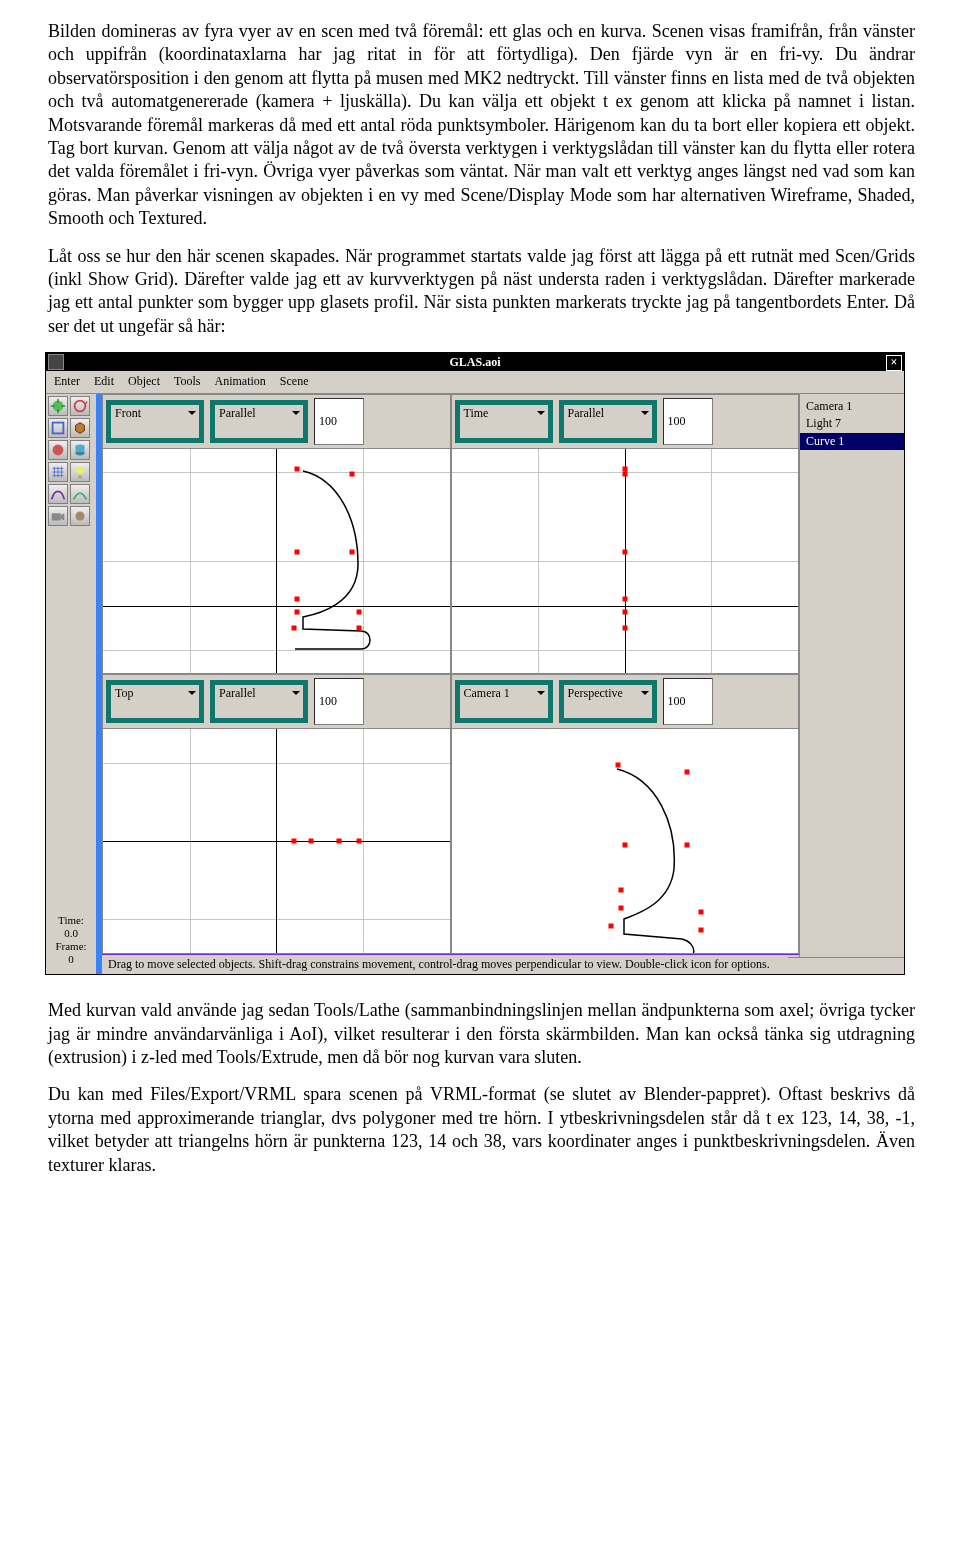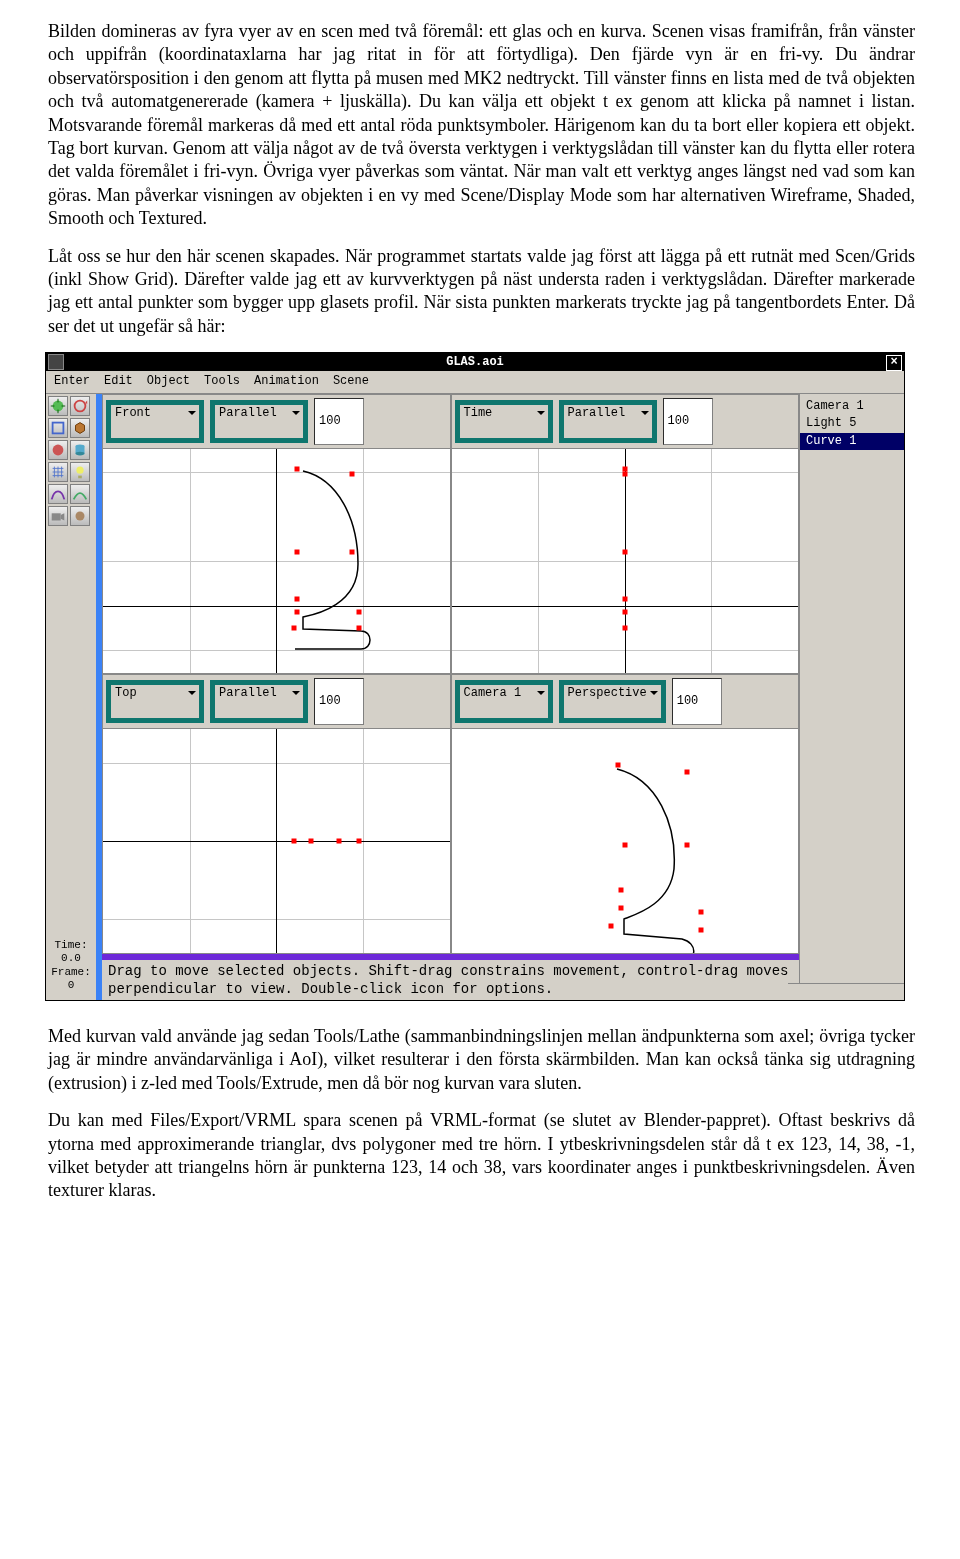--- a/index.html
+++ b/index.html
@@ -21,21 +21,21 @@
   .para {
     text-align: justify;
     margin: 0 0 14px 3px;
   }
   .figure {
     margin: 12px 0 24px 0;
   }
   
   .app {
     width: 858px;
-    font-family: Liberation Mono, monospace;
+    font-family: Liberation Serif, serif;
     font-size: 12px;
     border: 1px solid #000;
     background: #0ea5e9;
     color: #000;
     position: relative;
   }
   .titlebar {
     background: #000;
     color: #fff;
     height: 18px;
@@ -170,23 +170,23 @@
   .sidebar {
     width: 104px;
     background: #d4d0c8;
     border-left: 1px solid #888;
     font-size: 12px;
     padding-top: 4px;
   }
   .sidebar div { padding: 1px 6px; cursor: pointer; }
   .sidebar .sel { background: #000066; color: #fff; }
   .status {
-    border-top: 6px solid #6d28d9;
-    background: #d4d0c8;
-    font-size: 14px;
+    border-top: 1px solid #6d28d9;
+    background: #d4d0c8;
+    font-size: 12px;
     padding: 2px 6px;
     display: flex;
     justify-content: space-between;
   }
   .scrollbar {
     height: 14px;
     background: #d4d0c8;
     border-top: 1px solid #888;
   }
   
@@ -396,21 +396,21 @@
           </div>
 
           <div class="status">
             <span>Drag to move selected objects. Shift-drag constrains movement, control-drag moves perpendicular to view. Double-click icon for options.</span>
             <span></span>
           </div>
         </div>
 
         <div class="sidebar">
           <div>Camera 1</div>
-          <div>Light 5</div>
+          <div>Light 7</div>
           <div class="sel">Curve 1</div>
           <div class="scrollbar" style="position:absolute;bottom:0;right:0;width:104px"></div>
         </div>
 
       </div>
     </div>
   </div>
 
   <p class="para">Med kurvan vald använde jag sedan Tools/Lathe (sammanbindningslinjen mellan ändpunkterna som axel; övriga tycker jag är mindre användarvänliga i AoI), vilket resulterar i den första skärmbilden. Man kan också tänka sig utdragning (extrusion) i z-led med Tools/Extrude, men då bör nog kurvan vara sluten.</p>
 

